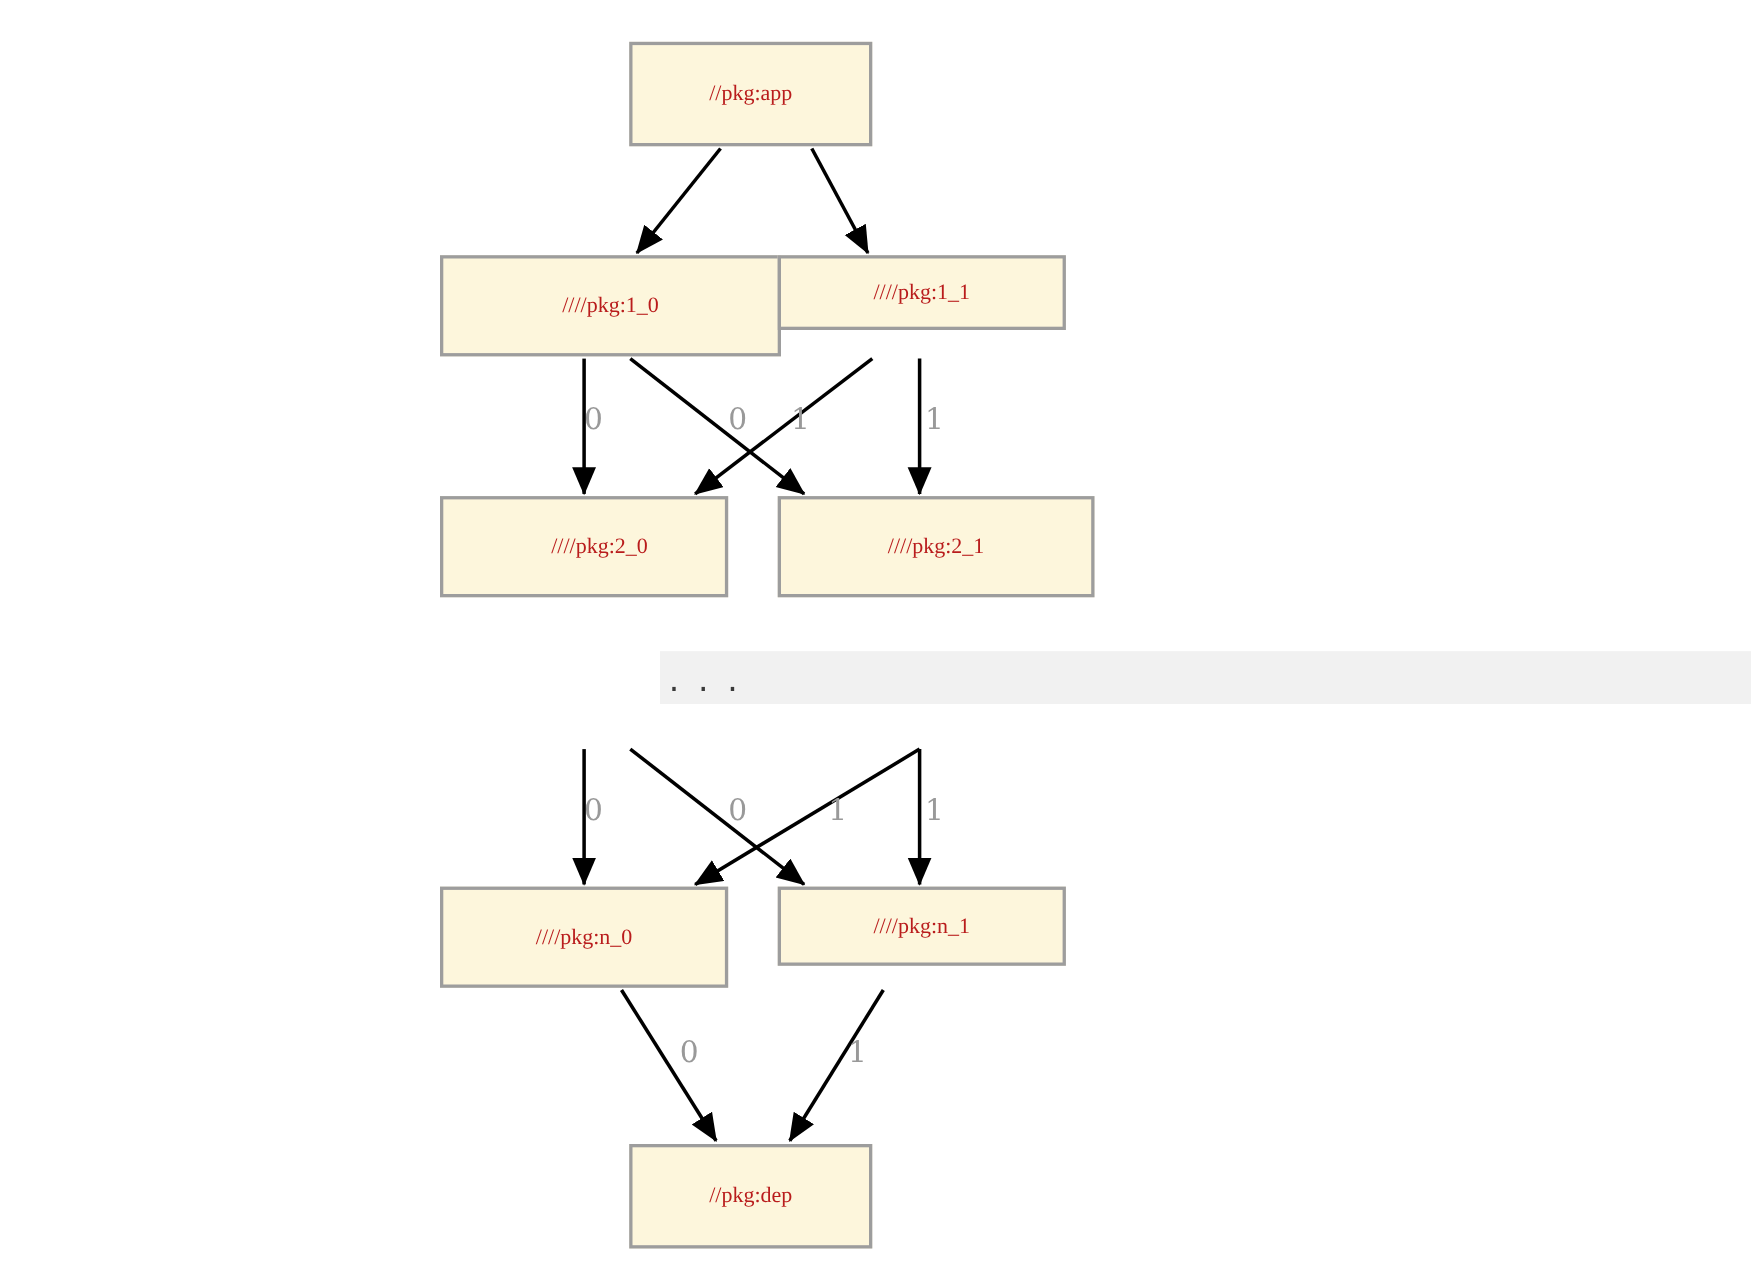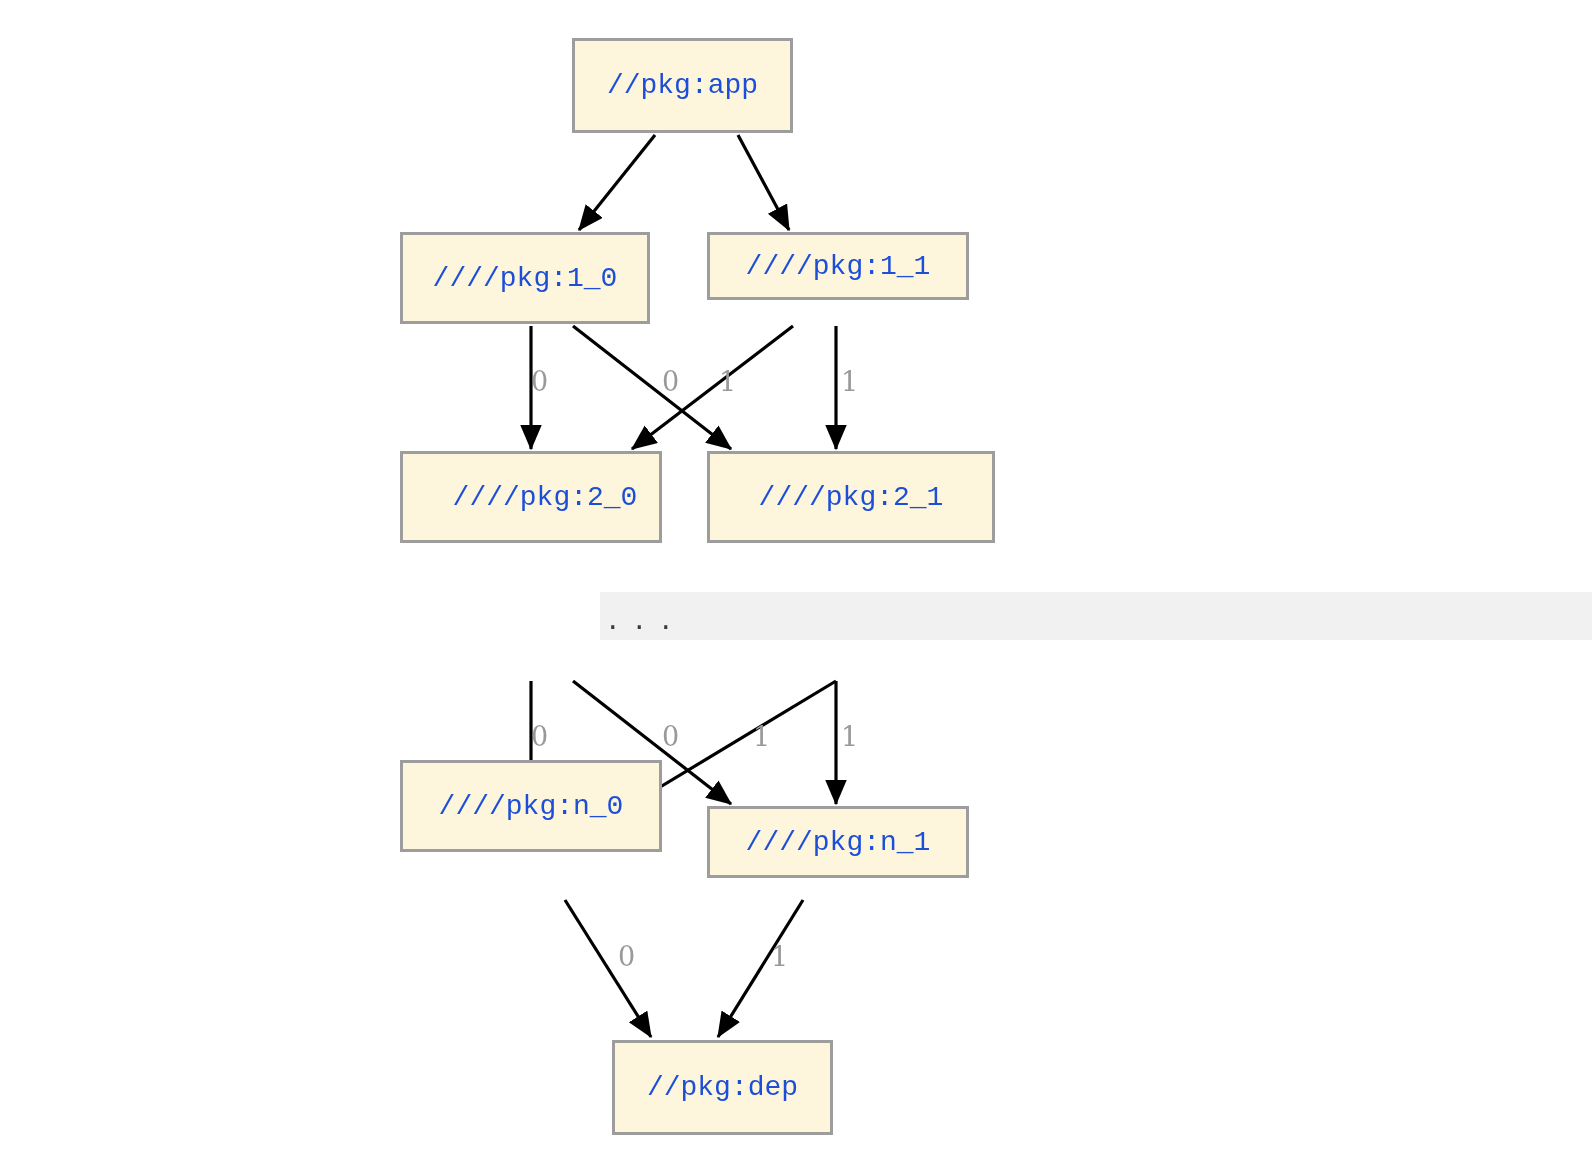--- a/index.html
+++ b/index.html
@@ -27,23 +27,23 @@
   .node-box {
     position: absolute;
     box-sizing: border-box;
     background: #fdf6dc;
     border: 3px solid #9d9d9d;
     display: flex;
     align-items: center;
     justify-content: center;
   }
   .node-label {
-    font-family: Liberation Mono, monospace;
-    font-size: 28px;
-    color: #1d4ed8;
+    font-family: Liberation Serif, serif;
+    font-size: 20px;
+    color: #b91c1c;
     letter-spacing: 0px;
     white-space: nowrap;
   }
   .edge-label {
     position: absolute;
     font-family: "DejaVu Serif", serif;
     font-size: 27px;
     color: #999999;
     white-space: nowrap;
     line-height: 1;
@@ -89,39 +89,39 @@
         <line x1="836" y1="681" x2="836" y2="804" stroke="#000000" stroke-width="3.2" marker-end="url(#arrowhead)"></line>
         <line x1="565" y1="900" x2="651" y2="1037" stroke="#000000" stroke-width="3.2" marker-end="url(#arrowhead)"></line>
         <line x1="803" y1="900" x2="718" y2="1037" stroke="#000000" stroke-width="3.2" marker-end="url(#arrowhead)"></line>
       </g>
   </svg>
 
   <div id="nodes-group">
       <div class="node-box" style="left: 572px; top: 38px; width: 221px; height: 95px; background: rgb(253, 246, 220); border-color: rgb(157, 157, 157);">
         <span class="node-label">//pkg:app</span>
       </div>
-      <div class="node-box" style="left: 400px; top: 232px; width: 250px; height: 92px; background: rgb(253, 246, 220); border-color: rgb(157, 157, 157);">
+      <div class="node-box" style="left: 400px; top: 232px; width: 310px; height: 92px; background: rgb(253, 246, 220); border-color: rgb(157, 157, 157);">
         <span class="node-label">////pkg:1_0</span>
       </div>
       <div class="node-box" style="left: 707px; top: 232px; width: 262px; height: 68px; background: rgb(253, 246, 220); border-color: rgb(157, 157, 157);">
         <span class="node-label">////pkg:1_1</span>
       </div>
       <div class="node-box" style="left: 400px; top: 451px; width: 262px; height: 92px; background: rgb(253, 246, 220); border-color: rgb(157, 157, 157); padding-left: 28px;">
         <span class="node-label">////pkg:2_0</span>
       </div>
       <div class="node-box" style="left: 707px; top: 451px; width: 288px; height: 92px; background: rgb(253, 246, 220); border-color: rgb(157, 157, 157);">
         <span class="node-label">////pkg:2_1</span>
       </div>
-      <div class="node-box" style="left: 400px; top: 760px; width: 262px; height: 92px; background: rgb(253, 246, 220); border-color: rgb(157, 157, 157);">
+      <div class="node-box" style="left: 400px; top: 806px; width: 262px; height: 92px; background: rgb(253, 246, 220); border-color: rgb(157, 157, 157);">
         <span class="node-label">////pkg:n_0</span>
       </div>
       <div class="node-box" style="left: 707px; top: 806px; width: 262px; height: 72px; background: rgb(253, 246, 220); border-color: rgb(157, 157, 157);">
         <span class="node-label">////pkg:n_1</span>
       </div>
-      <div class="node-box" style="left: 572px; top: 1040px; width: 221px; height: 95px; background: rgb(253, 246, 220); border-color: rgb(157, 157, 157); margin-left: 40px;">
+      <div class="node-box" style="left: 572px; top: 1040px; width: 221px; height: 95px; background: rgb(253, 246, 220); border-color: rgb(157, 157, 157);">
         <span class="node-label">//pkg:dep</span>
       </div>
     </div>
 
   <div id="edge-labels-group">
       <span class="edge-label" style="left: 531px; top: 368px; color: rgb(153, 153, 153);">0</span>
       <span class="edge-label" style="left: 662px; top: 368px; color: rgb(153, 153, 153);">0</span>
       <span class="edge-label" style="left: 719px; top: 368px; color: rgb(153, 153, 153);">1</span>
       <span class="edge-label" style="left: 841px; top: 368px; color: rgb(153, 153, 153);">1</span>
       <span class="edge-label" style="left: 531px; top: 723px; color: rgb(153, 153, 153);">0</span>

